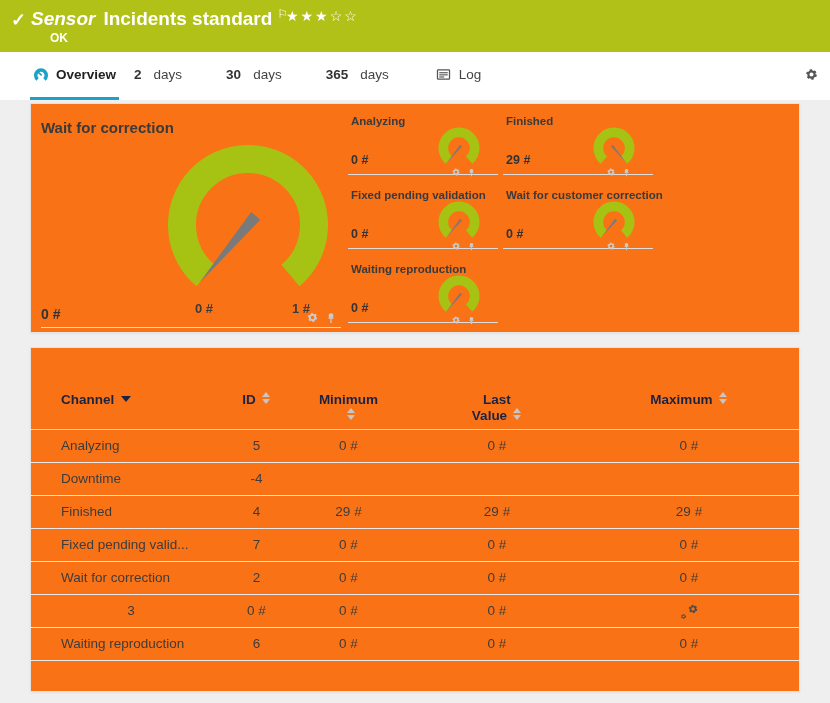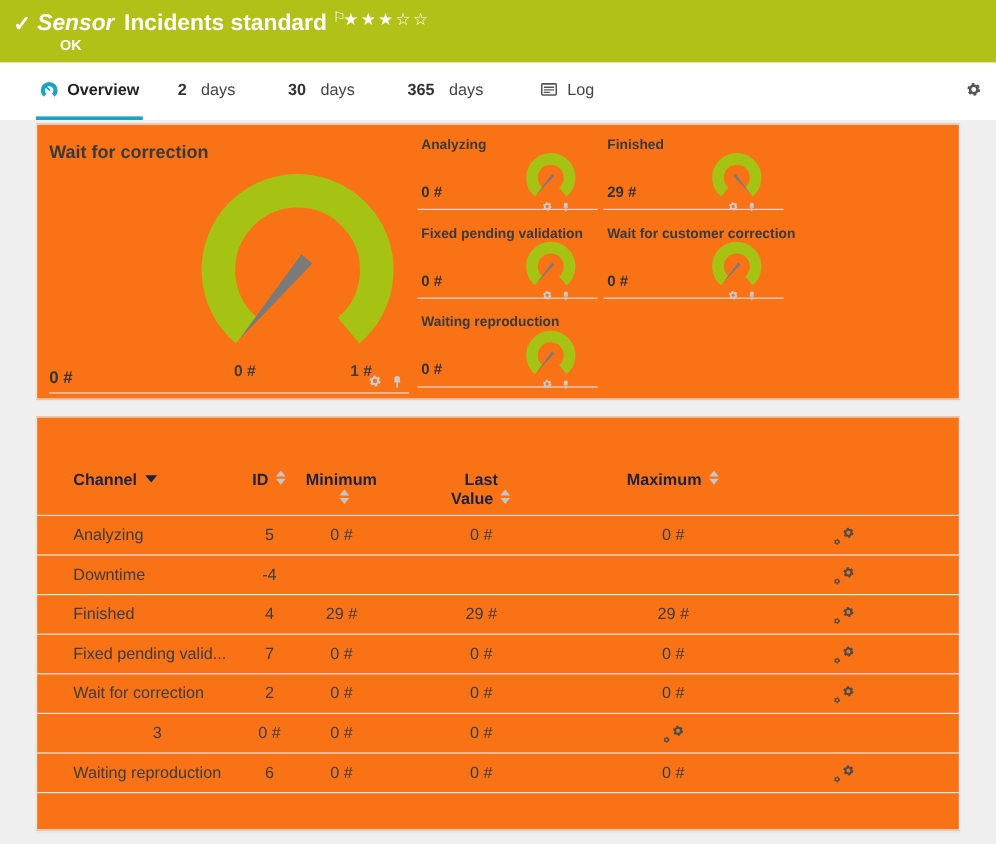--- a/index.html
+++ b/index.html
@@ -19,21 +19,21 @@
   .flag-icon { font-size: 12px; vertical-align: 7px; margin-left: 5px; font-weight: normal; }
   .stars { position: absolute; left: 286px; top: 8px; font-size: 14px; letter-spacing: 2px; cursor: pointer; }
   .status-ok { position: absolute; left: 50px; top: 31px; font-size: 12px; font-weight: bold; }
 
   
   .tab-bar { height: 48px; background: #fff; display: flex; align-items: stretch; padding: 0 8px 0 30px; }
   .tab { display: flex; align-items: center; gap: 7px; padding: 0 3px; font-size: 13.5px; color: #444; cursor: pointer; border-bottom: 3px solid transparent; white-space: nowrap; }
   .tab.active { font-weight: bold; color: #222; border-bottom-color: #1ba3c6; }
   .tab .num { font-weight: bold; color: #333; margin-right: 5px; }
   .tab svg { flex: none; }
-  .mr1 { margin-right: 26px; } .mr2 { margin-right: 38px; } .mr3 { margin-right: 40px; }
+  .mr1 { margin-right: 12px; } .mr2 { margin-right: 38px; } .mr3 { margin-right: 40px; }
   .push-right { margin-left: auto; }
 
   
   .content { padding: 3px 30px 0; }
   .card { background: #f97316; border: 1px solid #e3e3e3; box-shadow: 0 1px 2px rgba(0,0,0,.06); position: relative; }
   .card.gauges { height: 230px; }
   .card.table-card { height: 345px; margin-top: 14px; }
 
   
   .main-gauge-sec { position: absolute; left: 10px; top: 8px; width: 300px; height: 216px; border-bottom: 1px solid #e0e0e0; }
@@ -51,21 +51,21 @@
   .tile { position: absolute; width: 150px; height: 64px; border-bottom: 1px solid #ddd; }
   .t-r1 { top: 0; } .t-r2 { top: 74px; } .t-r3 { top: 148px; }
   .t-c1 { left: 0; } .t-c2 { left: 155px; }
   .tile-title { position: absolute; left: 3px; top: 4px; font-size: 11.5px; font-weight: bold; color: #3a3a3a; white-space: nowrap; }
   .tile-svg { position: absolute; right: 12px; top: 9px; width: 54px; height: 54px; }
   .tile-value { position: absolute; left: 3px; bottom: 7px; font-size: 12.5px; font-weight: bold; color: #333; }
   .tile-tools { right: 22px; bottom: -3px; }
 
   
   .tbl { margin-top: 38px; }
-  .tr { display: grid; grid-template-columns: 140px 47px 73px 160px 160px 124px; padding-left: 30px; }
+  .tr { display: grid; grid-template-columns: 140px 47px 73px 160px 160px 124px; padding-left: 30px; gap: 32px; }
   .thead { height: 44px; border-bottom: 1px solid #d8d8d8; }
   .th { font-size: 13.5px; font-weight: bold; color: #1b2342; padding-top: 6px; line-height: 16px; cursor: pointer; }
   .right { text-align: center; }
   .row { border-bottom: 1px solid #e9e9e9; height: 33px; }
   .td { font-size: 13.5px; color: #3c3c3c; line-height: 32px; height: 32px; white-space: nowrap; overflow: hidden; }
   .td.settings { display: flex; align-items: center; justify-content: center; }
 
   
   .sort { display: inline-block; width: 9px; height: 12px; position: relative; margin-left: 6px; }
   .sort::before { content: ""; position: absolute; top: 0; left: 0;

